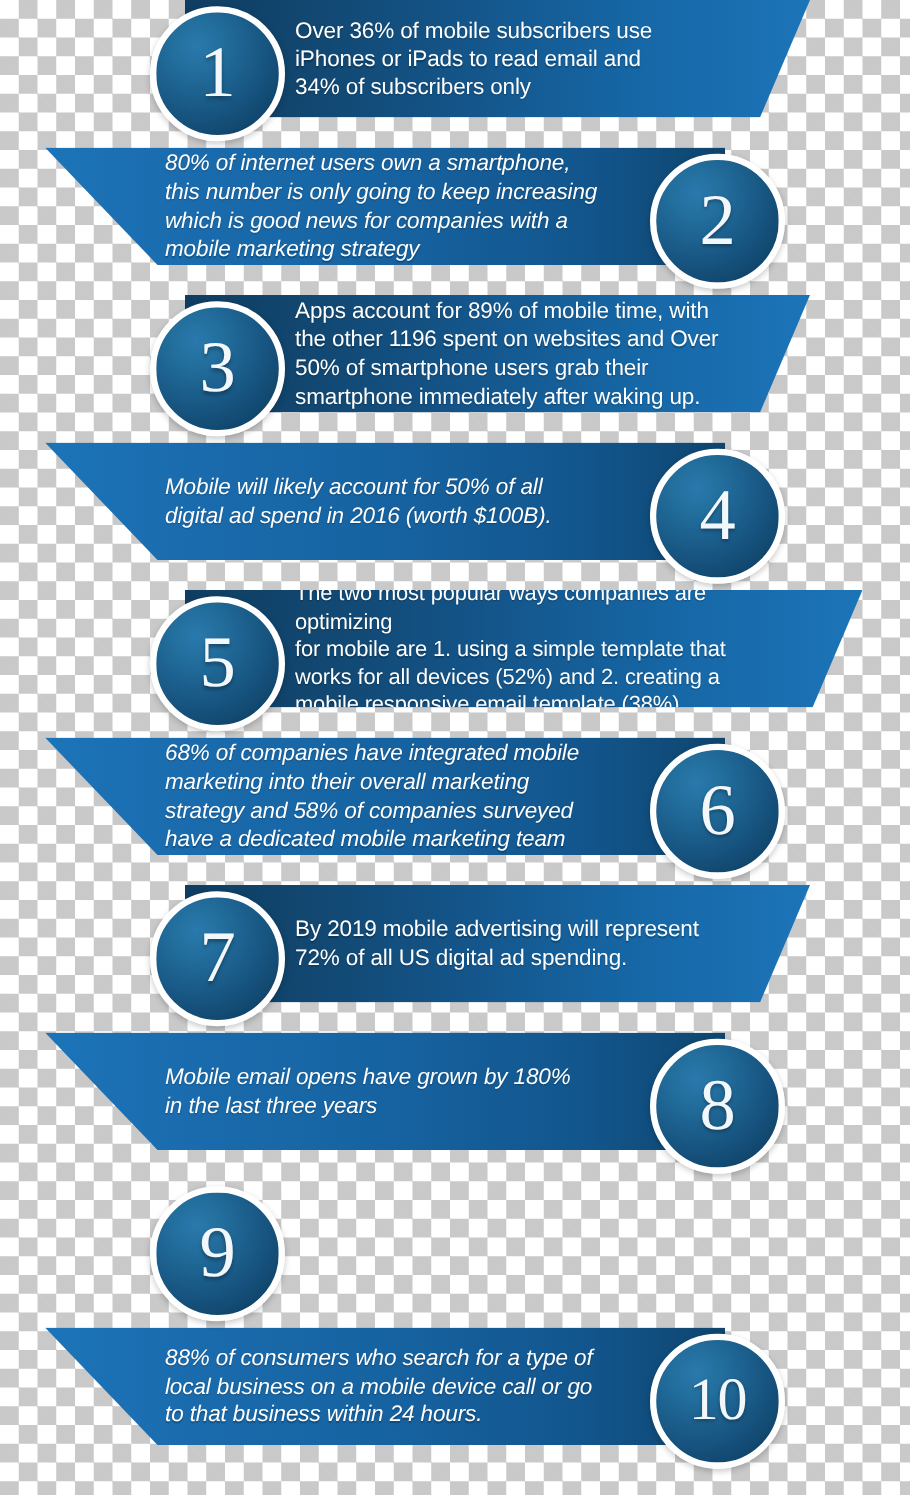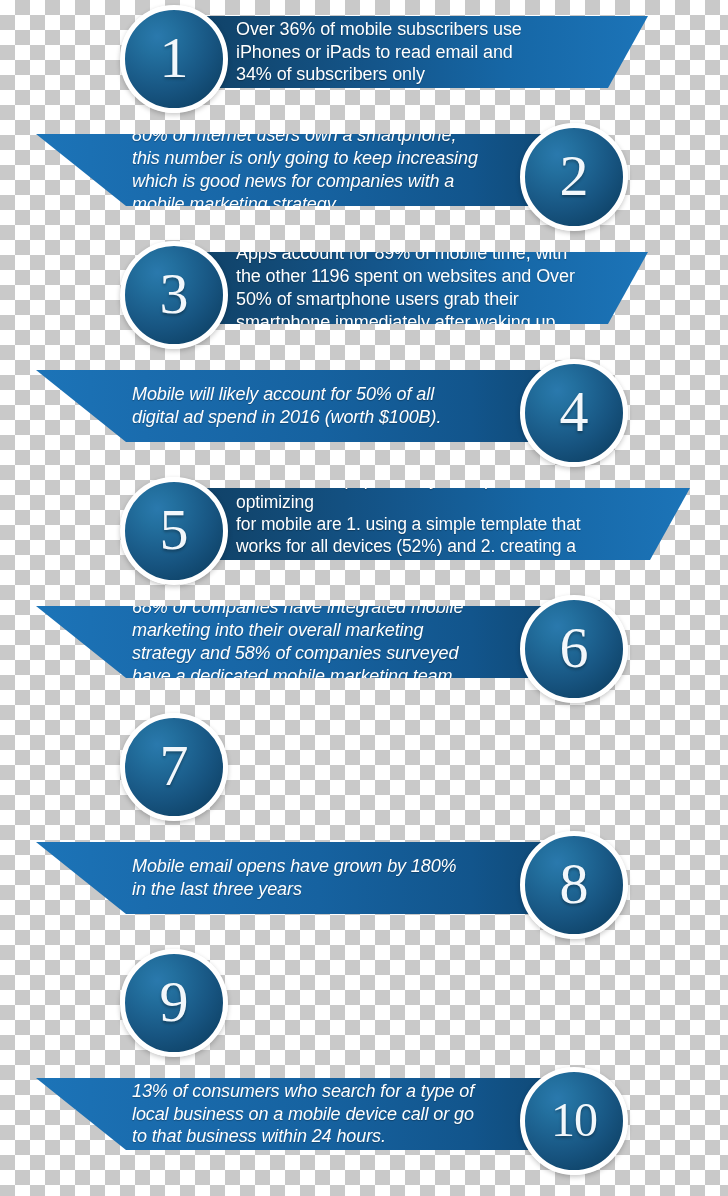--- a/index.html
+++ b/index.html
@@ -32,22 +32,22 @@
   .row {
     position:absolute;
     left:0;
     width:728px;
     height:118px;
   }
 
   
   .banner {
     position:absolute;
-    top:16px;
-    height:72px;
+    top:0;
+    height:94px;
     display:flex;
     align-items:center;
   }
 
   
   .row.dir-right .banner {
     left:148px;
     right:80px;
     background:linear-gradient(to right, #0f3d61 0%, #11456d 16%, #14558a 45%, #1667a6 72%, #1c74b8 100%);
     clip-path:polygon(0 0, 100% 0, calc(100% - 40px) 100%, 0 100%);
@@ -183,41 +183,45 @@
         <div class="banner-text">68% of companies have integrated mobile
 marketing into their overall marketing
 strategy and 58% of companies surveyed
 have a dedicated mobile marketing team</div>
       </div>
       <div class="circle">
         <span class="circle-number">6</span>
       </div>
     </div>
     <div class="row dir-right" style="top: 708px;">
+      <div class="banner">
+        <div class="banner-text">By 2019 mobile advertising will represent
+72% of all US digital ad spending.</div>
+      </div>
       <div class="circle">
         <span class="circle-number">7</span>
       </div>
     </div>
     <div class="row dir-left" style="top: 826px; border-radius: 25px;">
       <div class="banner">
         <div class="banner-text">Mobile email opens have grown by 180%
 in the last three years</div>
       </div>
       <div class="circle">
         <span class="circle-number">8</span>
       </div>
     </div>
     <div class="row dir-right" style="top: 944px;">
       <div class="circle">
         <span class="circle-number">9</span>
       </div>
     </div>
     <div class="row dir-left" style="top: 1062px;">
       <div class="banner">
-        <div class="banner-text">13% of consumers who search for a type of
+        <div class="banner-text">88% of consumers who search for a type of
 local business on a mobile device call or go
 to that business within 24 hours.</div>
       </div>
       <div class="circle">
         <span class="circle-number two-digit">10</span>
       </div>
     </div>
   </div>
 
 </body></html>

